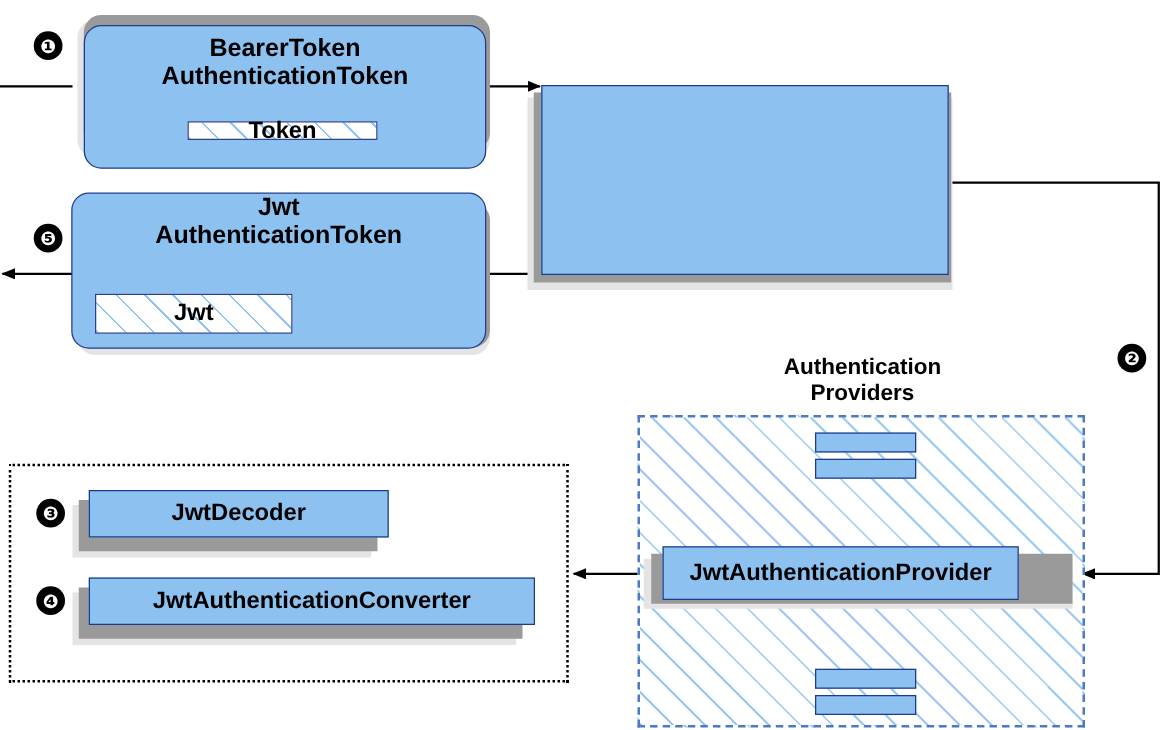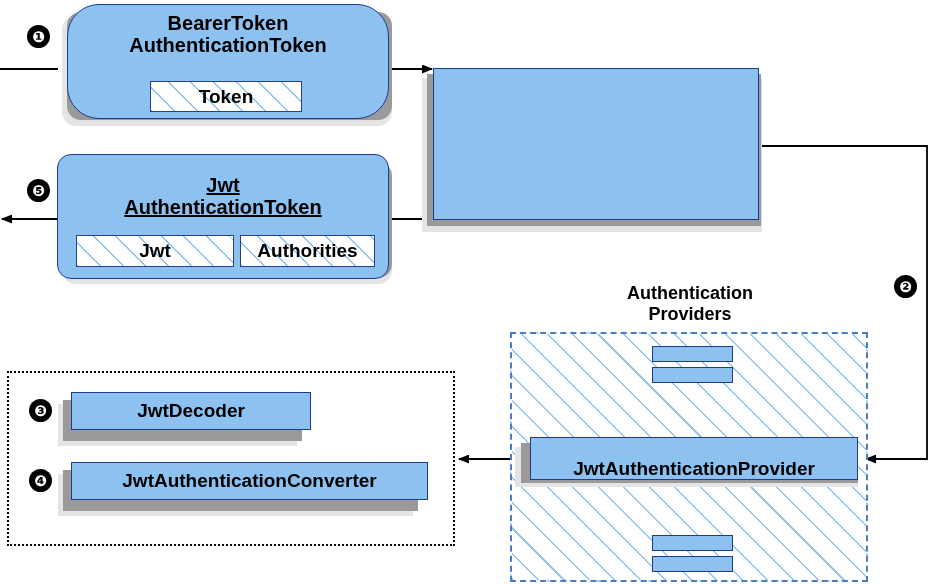--- a/index.html
+++ b/index.html
@@ -194,50 +194,47 @@
   <div class="group-dashed-hatch" style="left:510px; top:332px; width:358px; height:250px;"></div>
 
   <div class="stub" style="left:652px; top:346px; width:81px; height:16px;"></div>
   <div class="stub" style="left:652px; top:367px; width:81px; height:16px;"></div>
 
   <div class="stub" style="left:652px; top:535px; width:81px; height:16px;"></div>
   <div class="stub" style="left:652px; top:556px; width:81px; height:16px;"></div>
 
   <div class="shadow-light" style="left:515px; top:447px; width:343px; height:40px;"></div>
   <div class="shadow-dark" style="left:521px; top:443px; width:337px; height:40px;"></div>
-  <div class="node" style="left:530px; top:437px; width:328px; height:43px; justify-content:flex-end;">
+  <div class="node" style="left:530px; top:437px; width:285px; height:43px; justify-content:center;">
     <div class="title" style="font-size:19px;">JwtAuthenticationProvider</div>
   </div>
 
   <div class="shadow-light" style="left:422px; top:78px; width:340px; height:154px;"></div>
   <div class="shadow-dark" style="left:427px; top:74px; width:334px; height:152px;"></div>
   <div class="node" style="left:433px; top:68px; width:326px; height:152px; padding-top:16px;">
   </div>
 
   <div class="shadow-light rounded" style="left:62px; top:16px; width:330px; height:110px;"></div>
   <div class="shadow-dark rounded" style="left:67px; top:12px; width:325px; height:108px;"></div>
-  <div class="node rounded" style="left:67px; top:4px; width:322px; height:115px; padding-top:7px;border-radius:32px;">
+  <div class="node rounded" style="left:67px; top:20px; width:322px; height:115px; padding-top:7px;">
     <div class="title" style="font-size:20px;">BearerToken
 AuthenticationToken</div>
-    <div class="slot" style="left:82px; top:76px; width:152px; height:31px; font-size:19px;">
+    <div class="slot" style="left:82px; top:76px; width:152px; height:15px; font-size:19px;">
       <span>Token</span>
     </div>
   </div>
 
   <div class="shadow-light rounded" style="left:62px; top:166px; width:330px; height:118px;"></div>
   <div class="shadow-dark rounded" style="left:67px; top:162px; width:325px; height:116px;"></div>
-  <div class="node rounded" style="left:57px; top:154px; width:332px; height:125px; padding-top:19px;text-decoration:underline;">
+  <div class="node rounded" style="left:57px; top:154px; width:332px; height:125px; padding-top:0;">
     <div class="title" style="font-size:20px;">Jwt
 AuthenticationToken</div>
     <div class="slot" style="left:18px; top:80px; width:158px; height:32px; font-size:19px;">
       <span>Jwt</span>
     </div>
-    <div class="slot" style="left:182px; top:80px; width:135px; height:32px; font-size:19px;">
-      <span>Authorities</span>
-    </div>
   </div>
 
   <div class="group-dotted" style="left:7px; top:371px; width:448px; height:175px;"></div>
 
   <div class="shadow-light" style="left:58px; top:404px; width:239px; height:42px;"></div>
   <div class="shadow-dark" style="left:63px; top:400px; width:239px; height:41px;"></div>
   <div class="node" style="left:71px; top:392px; width:240px; height:38px; justify-content:center;">
     <div class="title" style="font-size:19px;">JwtDecoder</div>
   </div>
 

